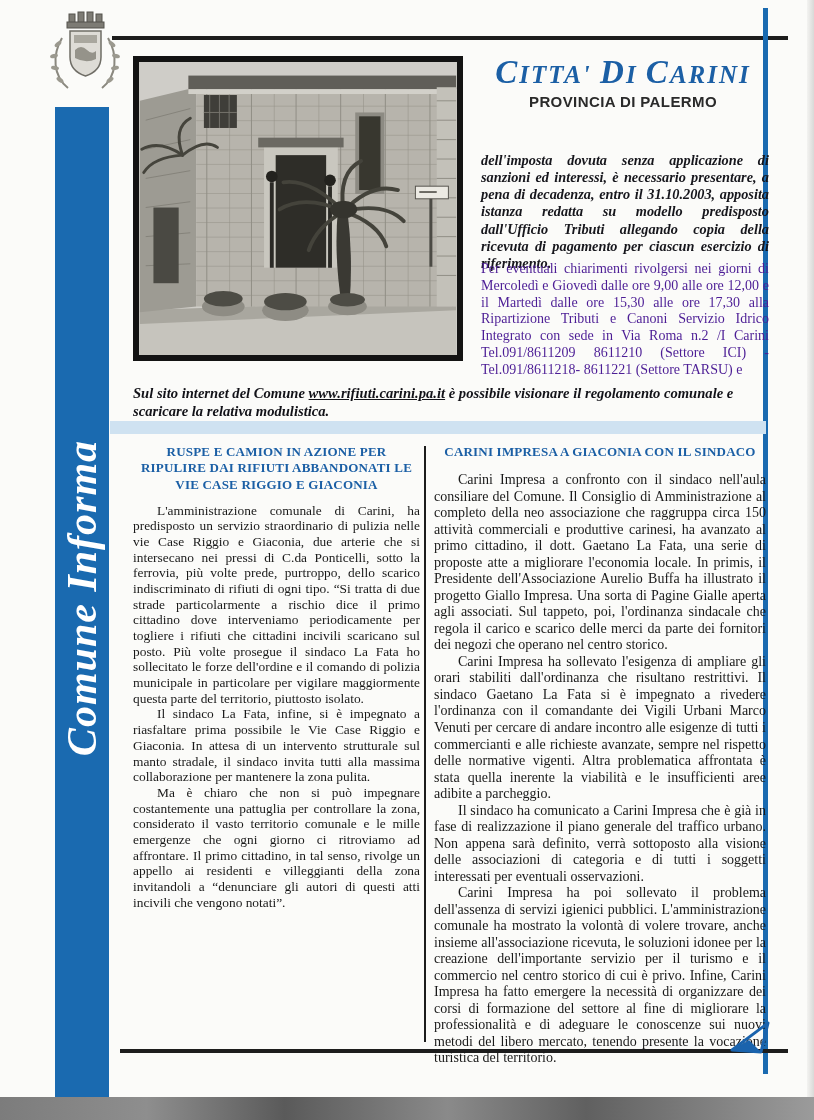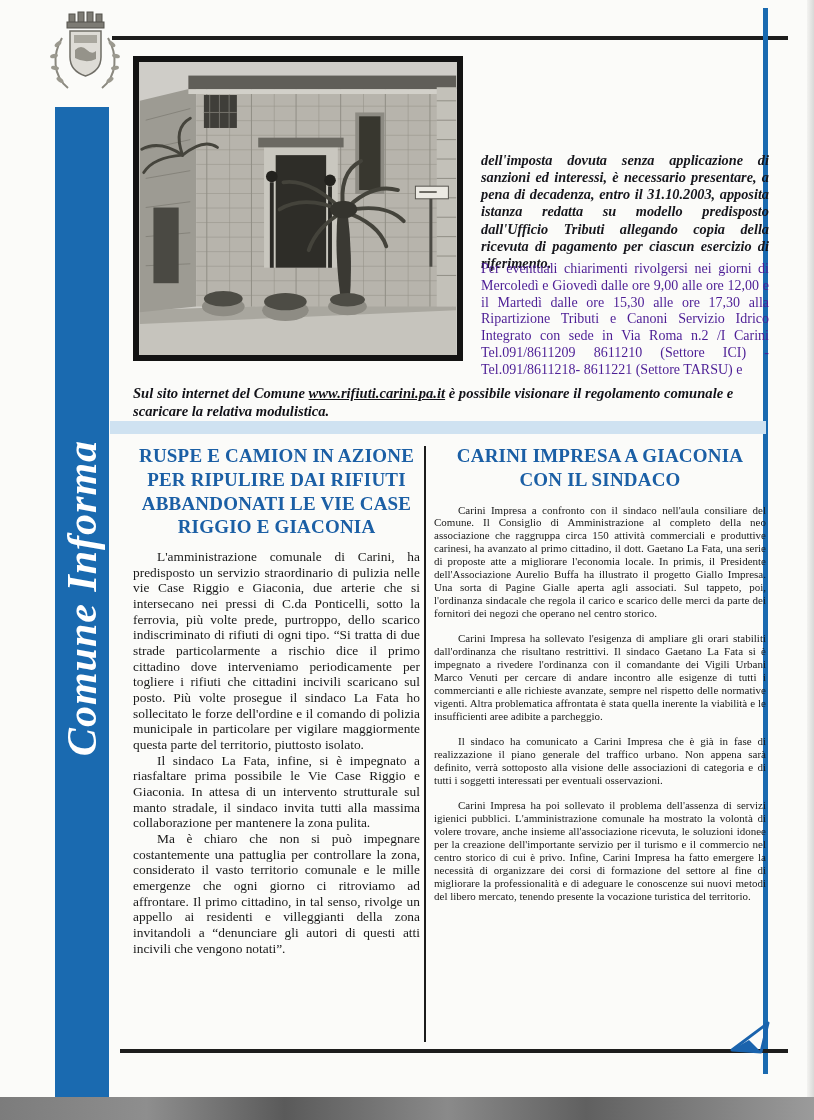--- a/index.html
+++ b/index.html
@@ -52,24 +52,24 @@
   .siteline{position:absolute;left:133px;top:384px;width:645px;
     font:bold italic 14.6px/1.25 "Liberation Serif", serif;color:#121218;}
   .siteline a{color:inherit;text-decoration:underline;cursor:pointer;}
   .blue-strip{position:absolute;left:110px;top:421px;width:656px;height:13px;background:var(--light_blue);}
   
   .col-divider{position:absolute;left:424px;top:446px;width:2px;height:596px;background:#1c1c1c;}
   .article{position:absolute;top:444px;}
   .article.left{left:133px;width:287px;}
   .article.right{left:434px;width:332px;}
   .art-title{font-weight:bold;color:var(--title_blue);text-align:center;
-    font-size:19px;line-height:1.25;letter-spacing:.2px;margin-bottom:10px;}
+    font-size:13px;line-height:1.25;letter-spacing:.2px;margin-bottom:10px;}
   .article.right .art-title{margin-bottom:12px;}
   .article p{font-size:13.4px;line-height:1.17;text-align:justify;text-indent:24px;color:#191919;}
-  .article.right p{font-size:11px;line-height:1.18;margin-top:12px;}
+  .article.right p{font-size:14px;line-height:1.18;}
   
   .cont-arrow{position:absolute;left:730px;top:1020px;width:42px;height:36px;}
 </style>
 </head>
 <body>
 
 <div class="page">
 
   <div class="crest">
     <svg viewBox="0 0 86 98" xmlns="http://www.w3.org/2000/svg">
@@ -175,20 +175,24 @@
         <ellipse cx="214" cy="252" rx="20" ry="9" fill="#8e8c84"></ellipse>
         <ellipse cx="214" cy="245" rx="18" ry="7" fill="#4d4c45"></ellipse>
       </g>
 
       <rect x="284" y="128" width="34" height="13" fill="#eceae3" stroke="#55534d"></rect>
       <path d="M288 134 h18" stroke="#6b6962" stroke-width="2"></path>
       <path d="M300 141 v70" stroke="#4c4b45" stroke-width="3"></path>
     </svg>
   </div>
 
+  <div class="hdr">
+    <div class="hdr-title"><span class="cap">C</span>ITTA' <span class="cap">D</span>I <span class="cap">C</span>ARINI</div>
+    <div class="hdr-sub">PROVINCIA DI PALERMO</div>
+  </div>
   <div class="intro">dell'imposta dovuta senza applicazione di sanzioni ed interessi, è necessario presentare, a pena di decadenza, entro il 31.10.2003, apposita istanza redatta su modello predisposto dall'Ufficio Tributi allegando copia della ricevuta di pagamento per ciascun esercizio di riferimento.</div>
   <div class="info">Per eventuali chiarimenti rivolgersi nei giorni di Mercoledì e Giovedì dalle ore 9,00 alle ore 12,00 e il Martedì dalle ore 15,30 alle ore 17,30 alla Ripartizione Tributi e Canoni Servizio Idrico Integrato con sede in Via Roma n.2 /I Carini Tel.091/8611209  8611210 (Settore ICI) - Tel.091/8611218- 8611221 (Settore TARSU) e</div>
 
   <div class="siteline"><span>Sul sito internet del Comune </span><a>www.rifiuti.carini.pa.it</a><span> è possibile visionare il regolamento comunale e scaricare la relativa modulistica.</span></div>
 
   <div class="blue-strip"></div>
 
   <div class="col-divider"></div>
 
   <div class="article left">

